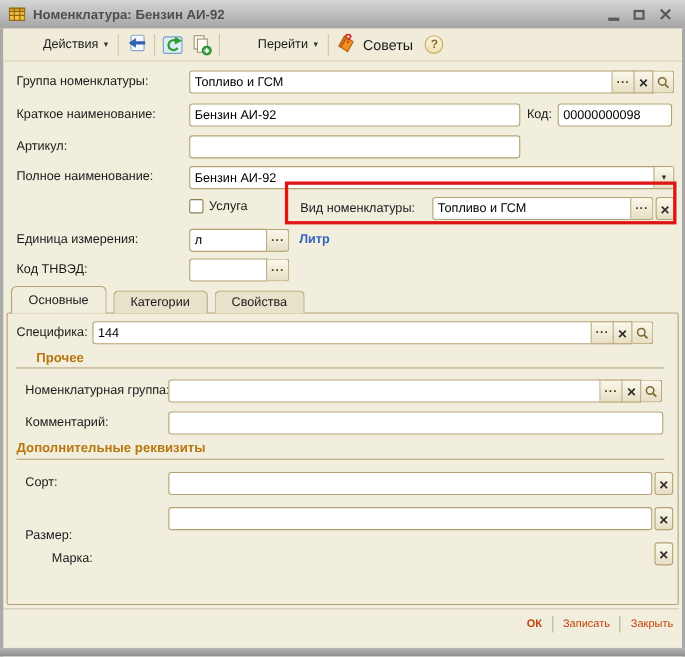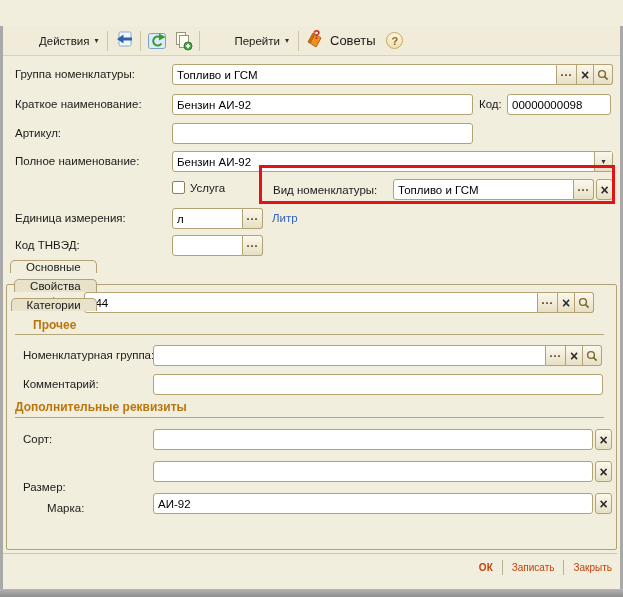--- a/index.html
+++ b/index.html
@@ -63,21 +63,21 @@
     border:1px solid var(--field_border);border-radius:3px;box-sizing:border-box;}
   .combo .val{flex:1;display:flex;align-items:center;padding:0 4px;font-size:11.5px;}
   .combo .dd{width:17px;border-left:1px solid var(--field_border);
     background:linear-gradient(#fbf8ec,#e7dfc5);display:flex;align-items:center;
     justify-content:center;font-size:8px;color:#333;}
   .check{position:absolute;width:13px;height:13px;background:#fff;
     border:1px solid #8f7f55;border-radius:2px;box-sizing:border-box;}
   .link{position:absolute;font-size:11.5px;color:var(--link);}
   
   .tabs{position:absolute;left:10px;top:260px;height:25px;display:flex;
-    align-items:flex-end;gap:6px;z-index:3;flex-direction:column;}
+    align-items:flex-end;gap:6px;z-index:3;}
   .tab{box-sizing:border-box;border:1px solid var(--field_border);border-bottom:none;
     border-radius:5px 5px 0 0;font-size:11.5px;color:#1a1a1a;padding:0 15px;
     display:flex;align-items:center;}
   .tab.active{height:25px;background:var(--form_bg);}
   .tab.inactive{height:21px;background:#e9e2cb;}
   .panel{position:absolute;left:6px;top:284px;width:611px;height:266px;
     border:1px solid var(--field_border);border-radius:2px;box-sizing:border-box;}
   .sect{position:absolute;font-size:12px;font-weight:bold;color:var(--section);white-space:nowrap;}
   .sline{position:absolute;height:1px;background:#b3a87c;}
   
@@ -88,20 +88,37 @@
   .footer{position:absolute;right:11px;top:560px;display:flex;align-items:center;gap:9px;}
   .fbtn2{font-size:10px;color:#c2410c;}
   .fbtn2.ok{font-weight:bold;}
   .fsep{width:1px;height:15px;background:#b9b194;}
 </style>
 </head>
 <body>
 
 <div class="win">
 
+  <div class="titlebar">
+    <span style="display:flex;">
+      <svg width="15" height="14" viewBox="0 0 15 14">
+        <rect x="0.5" y="1.5" width="14" height="11" fill="#f3bf3e" stroke="#8a6714"></rect>
+        <rect x="0.5" y="1.5" width="14" height="3" fill="#e0a01a" stroke="#8a6714"></rect>
+        <line x1="5" y1="1.5" x2="5" y2="12.5" stroke="#8a6714"></line>
+        <line x1="10" y1="1.5" x2="10" y2="12.5" stroke="#8a6714"></line>
+        <line x1="0.5" y1="8" x2="14.5" y2="8" stroke="#8a6714"></line>
+      </svg>
+    </span>
+    <span class="ttext">Номенклатура: Бензин АИ-92</span>
+    <span class="wc">
+      <span class="wc-min"></span>
+      <span class="wc-max"></span>
+      <span class="wc-close"></span>
+    </span>
+  </div>
 
   <div class="fl"></div>
   <div class="fr"></div>
   <div class="fb"></div>
 
   <div class="toolbar">
     <span class="tbtn">
       <span>Действия</span>
       <span class="caret">▾</span>
     </span>
@@ -181,32 +198,32 @@
     <span class="fbtn dots last">...</span>
   </div>
   <span class="xbtn" style="left:596px;top:179px;">×</span>
   <div class="hl"></div>
 
   <div class="lbl" style="left:15px;top:212px;">Единица измерения:</div>
   <div class="lookup" style="left:172px;top:208px;width:91px;">
     <span class="val">л</span>
     <span class="fbtn dots last">...</span>
   </div>
-  <div class="link" style="left:272px;top:212px;">Литр</div>
+  <div class="link" style="left:272px;top:212px;font-weight:bold;">Литр</div>
 
   <div class="lbl" style="left:15px;top:239px;">Код ТНВЭД:</div>
   <div class="lookup" style="left:172px;top:235px;width:91px;">
     <span class="val"></span>
     <span class="fbtn dots last">...</span>
   </div>
 
   <div class="tabs">
     <span class="tab active">Основные</span>
+    <span class="tab inactive">Категории</span>
     <span class="tab inactive">Свойства</span>
-    <span class="tab inactive">Категории</span>
   </div>
 
   <div class="panel">
     <div class="lbl" style="left:8px;top:11px;">Специфика:</div>
     <div class="lookup" style="left:77px;top:7px;width:510px;">
       <span class="val">144</span>
       <span class="fbtn dots">...</span>
       <span class="fbtn clear" style="width:17px;">×</span>
       <span class="fbtn last" style="width:19px;">
         <svg width="12" height="12" viewBox="0 0 12 12">
@@ -240,21 +257,20 @@
 
     <div class="lbl" style="left:16px;top:148px;">Сорт:</div>
     <div class="input" style="left:146px;top:144px;width:440px;"></div>
     <span class="xbtn" style="left:588px;top:144px;">×</span>
 
     <div class="lbl" style="left:16px;top:180px;margin-top:16px;">Размер:</div>
     <div class="input" style="left:146px;top:176px;width:440px;"></div>
     <span class="xbtn" style="left:588px;top:176px;">×</span>
 
     <div class="lbl" style="left:16px;top:217px;margin-left:24px;">Марка:</div>
-    <div class="input" style="left:146px;top:208px;width:440px;">АИ-92</div>
     <span class="xbtn" style="left:588px;top:208px;">×</span>
   </div>
 
   <div class="footer-line"></div>
   <div class="footer">
     <span class="fbtn2 ok">ОК</span>
     <span class="fsep"></span>
     <span class="fbtn2">Записать</span>
     <span class="fsep"></span>
     <span class="fbtn2">Закрыть</span>

